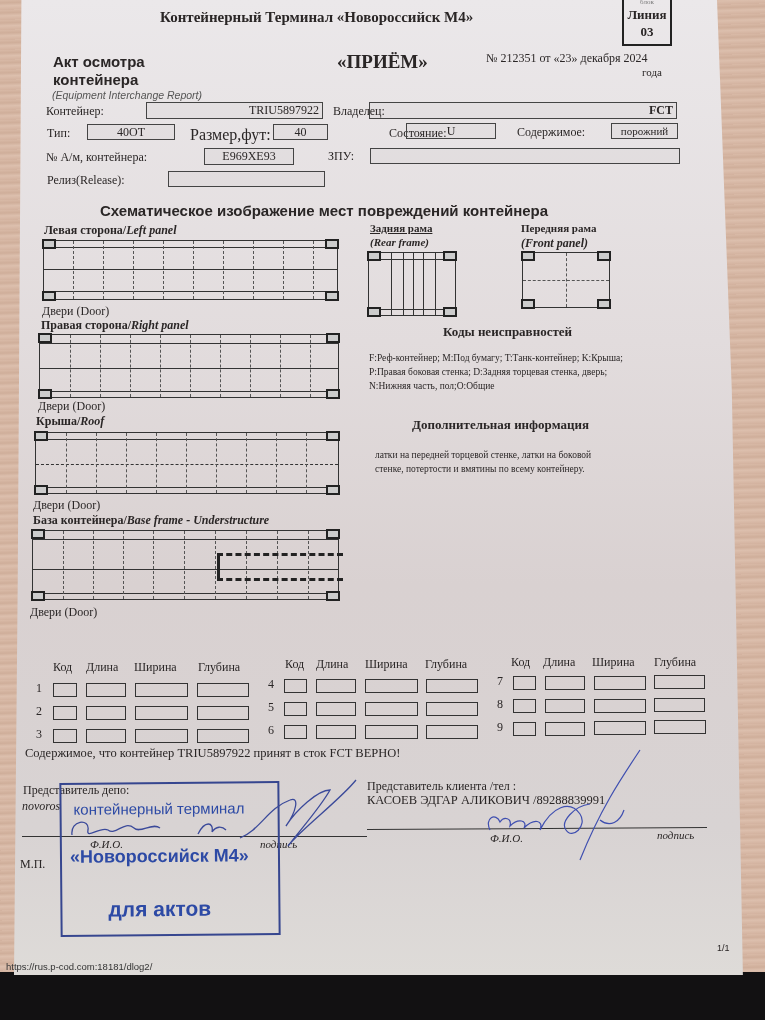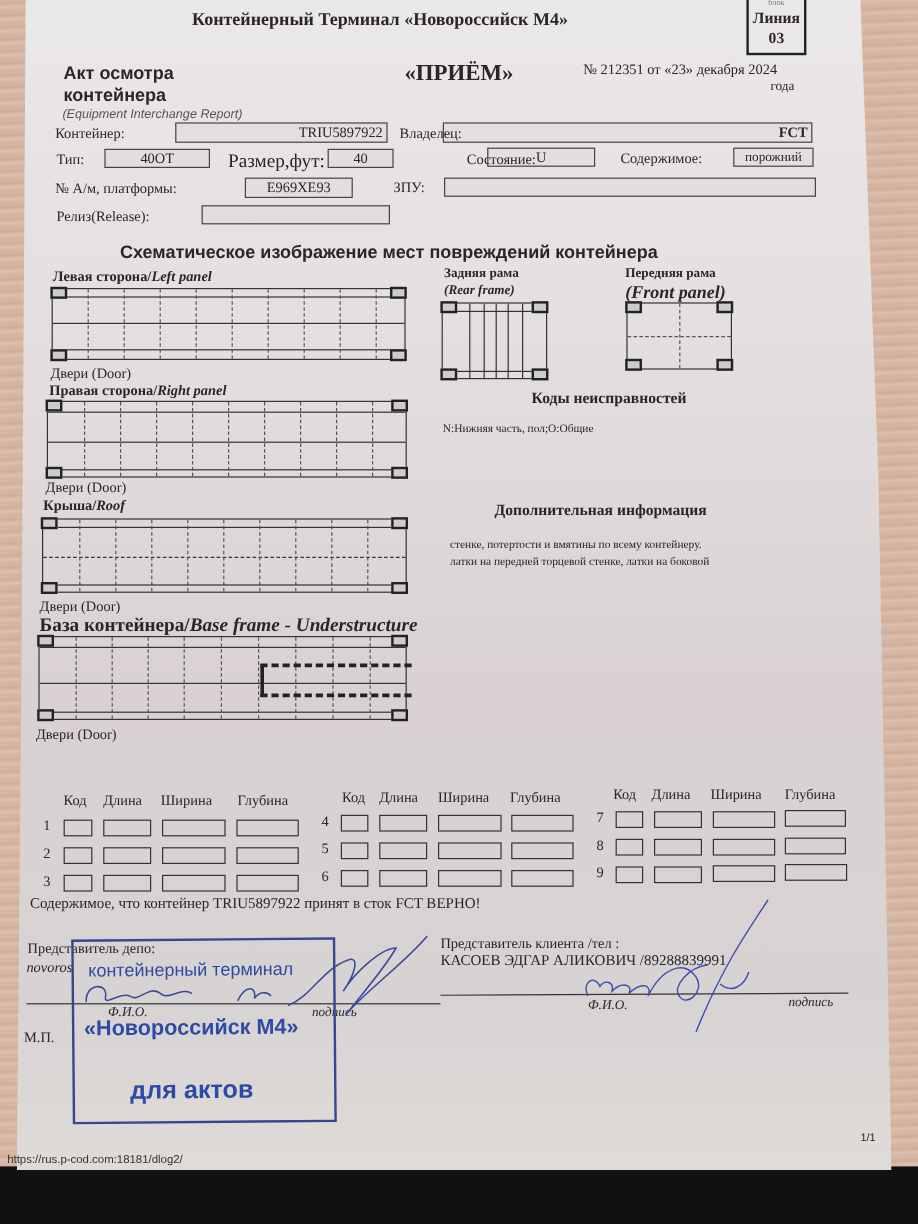--- a/index.html
+++ b/index.html
@@ -50,21 +50,21 @@
 
 <div class="t" style="left:47px;top:126px;font-size:12px;">Тип:</div>
 <div class="box" style="left:87px;top:124px;width:88px;height:16px;text-align:center;">40OT</div>
 <div class="t" style="left:190px;top:126px;font-size:16px;">Размер,фут:</div>
 <div class="box" style="left:273px;top:124px;width:55px;height:16px;text-align:center;">40</div>
 <div class="t" style="left:341px;top:126px;font-size:12px;margin-left:48px;">Состояние:</div>
 <div class="box" style="left:406px;top:123px;width:90px;height:16px;text-align:center;">U</div>
 <div class="t" style="left:517px;top:125px;font-size:12px;">Содержимое:</div>
 <div class="box" style="left:611px;top:123px;width:67px;height:16px;text-align:center;font-size:11px;">порожний</div>
 
-<div class="t" style="left:46px;top:150px;font-size:12px;">№ А/м, платформы:</div>
+<div class="t" style="left:46px;top:150px;font-size:12px;">№ А/м, контейнера:</div>
 <div class="box" style="left:204px;top:148px;width:90px;height:17px;text-align:center;">Е969ХЕ93</div>
 <div class="t" style="left:328px;top:149px;font-size:12px;">ЗПУ:</div>
 <div class="box" style="left:370px;top:148px;width:310px;height:16px;"></div>
 
 <div class="t" style="left:47px;top:173px;font-size:12px;">Релиз(Release):</div>
 <div class="box" style="left:168px;top:171px;width:157px;height:16px;"></div>
 
 <div class="t sans" style="left:100px;top:202px;font-weight:bold;font-size:15px;">Схематическое изображение мест повреждений контейнера</div>
 
 <div class="t" style="left:44px;top:223px;font-size:12px;font-weight:bold;"><span>Левая сторона/</span><i>Left panel</i></div>
@@ -123,21 +123,21 @@
     <div class="vdash" style="left:210px"></div>
     <div class="vdash" style="left:240px"></div>
     <div class="vdash" style="left:270px"></div>
   <div class="corner" style="left:-2px;top:-2px;"></div>
   <div class="corner" style="right:-2px;top:-2px;"></div>
   <div class="corner" style="left:-2px;bottom:-2px;"></div>
   <div class="corner" style="right:-2px;bottom:-2px;"></div>
 </div>
 <div class="t" style="left:33px;top:498px;font-size:12px;">Двери (Door)</div>
 
-<div class="t" style="left:33px;top:513px;font-size:16px;font-weight:bold;"><span>База контейнера/</span><i>Base frame - Understructure</i></div>
+<div class="t" style="left:33px;top:513px;font-size:12px;font-weight:bold;"><span>База контейнера/</span><i>Base frame - Understructure</i></div>
 <div class="panel" style="left:32px;top:530px;width:307px;height:70px;">
   <div class="hline" style="top:8px;"></div>
     <div class="hline" style="top:38px;"></div>
     <div class="hline" style="top:62px;"></div>
   <div class="vdash" style="left:30px"></div>
     <div class="vdash" style="left:60px"></div>
     <div class="vdash" style="left:90px"></div>
     <div class="vdash" style="left:120px"></div>
     <div class="vdash" style="left:151px"></div>
     <div class="vdash" style="left:182px"></div>
@@ -145,56 +145,58 @@
     <div class="vdash" style="left:244px"></div>
     <div class="vdash" style="left:275px"></div>
   <div style="position:absolute;left:184px;top:22px;width:123px;height:22px;border-top:3px dashed #222;border-bottom:3px dashed #222;border-left:3px solid #222;"></div>
   <div class="corner" style="left:-2px;top:-2px;"></div>
   <div class="corner" style="right:-2px;top:-2px;"></div>
   <div class="corner" style="left:-2px;bottom:-2px;"></div>
   <div class="corner" style="right:-2px;bottom:-2px;"></div>
 </div>
 <div class="t" style="left:30px;top:605px;font-size:12px;">Двери (Door)</div>
 
-<div class="t" style="left:370px;top:222px;font-size:11px;font-weight:bold;">Задняя рама</div>
+<div class="t" style="left:370px;top:222px;font-size:11px;font-weight:bold;text-decoration:underline;">Задняя рама</div>
 <div class="t" style="left:370px;top:236px;font-size:11px;font-weight:bold;font-style:italic;">(Rear frame)</div>
 <div class="panel" style="left:368px;top:252px;width:88px;height:64px;">
   <div class="hline" style="top:6px;"></div>
     <div class="hline" style="top:56px;"></div>
   <div style="position:absolute;left:22px;top:0;bottom:0;border-left:1px solid #333;"></div>
   <div style="position:absolute;left:34px;top:0;bottom:0;border-left:1px solid #333;"></div>
   <div style="position:absolute;left:44px;top:0;bottom:0;border-left:1px solid #333;"></div>
   <div style="position:absolute;left:54px;top:0;bottom:0;border-left:1px solid #333;"></div>
   <div style="position:absolute;left:66px;top:0;bottom:0;border-left:1px solid #333;"></div>
   <div class="corner" style="left:-2px;top:-2px;"></div>
   <div class="corner" style="right:-2px;top:-2px;"></div>
   <div class="corner" style="left:-2px;bottom:-2px;"></div>
   <div class="corner" style="right:-2px;bottom:-2px;"></div>
 </div>
 
 <div class="t" style="left:521px;top:222px;font-size:11px;font-weight:bold;">Передняя рама</div>
-<div class="t" style="left:521px;top:236px;font-size:15px;font-weight:bold;font-style:italic;">(Front panel)</div>
+<div class="t" style="left:521px;top:236px;font-size:12px;font-weight:bold;font-style:italic;">(Front panel)</div>
 <div class="panel" style="left:522px;top:252px;width:88px;height:56px;">
   <div style="position:absolute;left:43px;top:0;bottom:0;border-left:1px dashed #555;"></div>
   <div style="position:absolute;left:0;right:0;top:27px;border-top:1px dashed #555;"></div>
   <div class="corner" style="left:-2px;top:-2px;"></div>
   <div class="corner" style="right:-2px;top:-2px;"></div>
   <div class="corner" style="left:-2px;bottom:-2px;"></div>
   <div class="corner" style="right:-2px;bottom:-2px;"></div>
 </div>
 
 <div class="t" style="left:443px;top:324px;font-weight:bold;font-size:13px;">Коды неисправностей</div>
 <div class="abs small" style="left:369px;top:351px;line-height:14px;">
+  <div>F:Реф-контейнер; M:Под бумагу; T:Танк-контейнер; K:Крыша;</div>
+  <div>P:Правая боковая стенка; D:Задняя торцевая стенка, дверь;</div>
   <div>N:Нижняя часть, пол;O:Общие</div>
 </div>
 
 <div class="t" style="left:412px;top:417px;font-weight:bold;font-size:13px;">Дополнительная информация</div>
 <div class="abs small" style="left:375px;top:448px;line-height:14px;">
+  <div>латки на передней торцевой стенке, латки на боковой</div>
   <div>стенке, потертости и вмятины по всему контейнеру.</div>
-  <div>латки на передней торцевой стенке, латки на боковой</div>
 </div>
 
 <div class="abs" style="left:53px;top:660px;font-size:12px;">
   <span class="t" style="left:0;top:0;">Код</span>
   <span class="t" style="left:33px;top:0;">Длина</span>
   <span class="t" style="left:81px;top:0;">Ширина</span>
   <span class="t" style="left:145px;top:0;">Глубина</span>
 </div>
 <div class="t" style="left:36px;top:681px;font-size:12px;">1</div>
 <div class="t" style="left:36px;top:704px;font-size:12px;">2</div>

